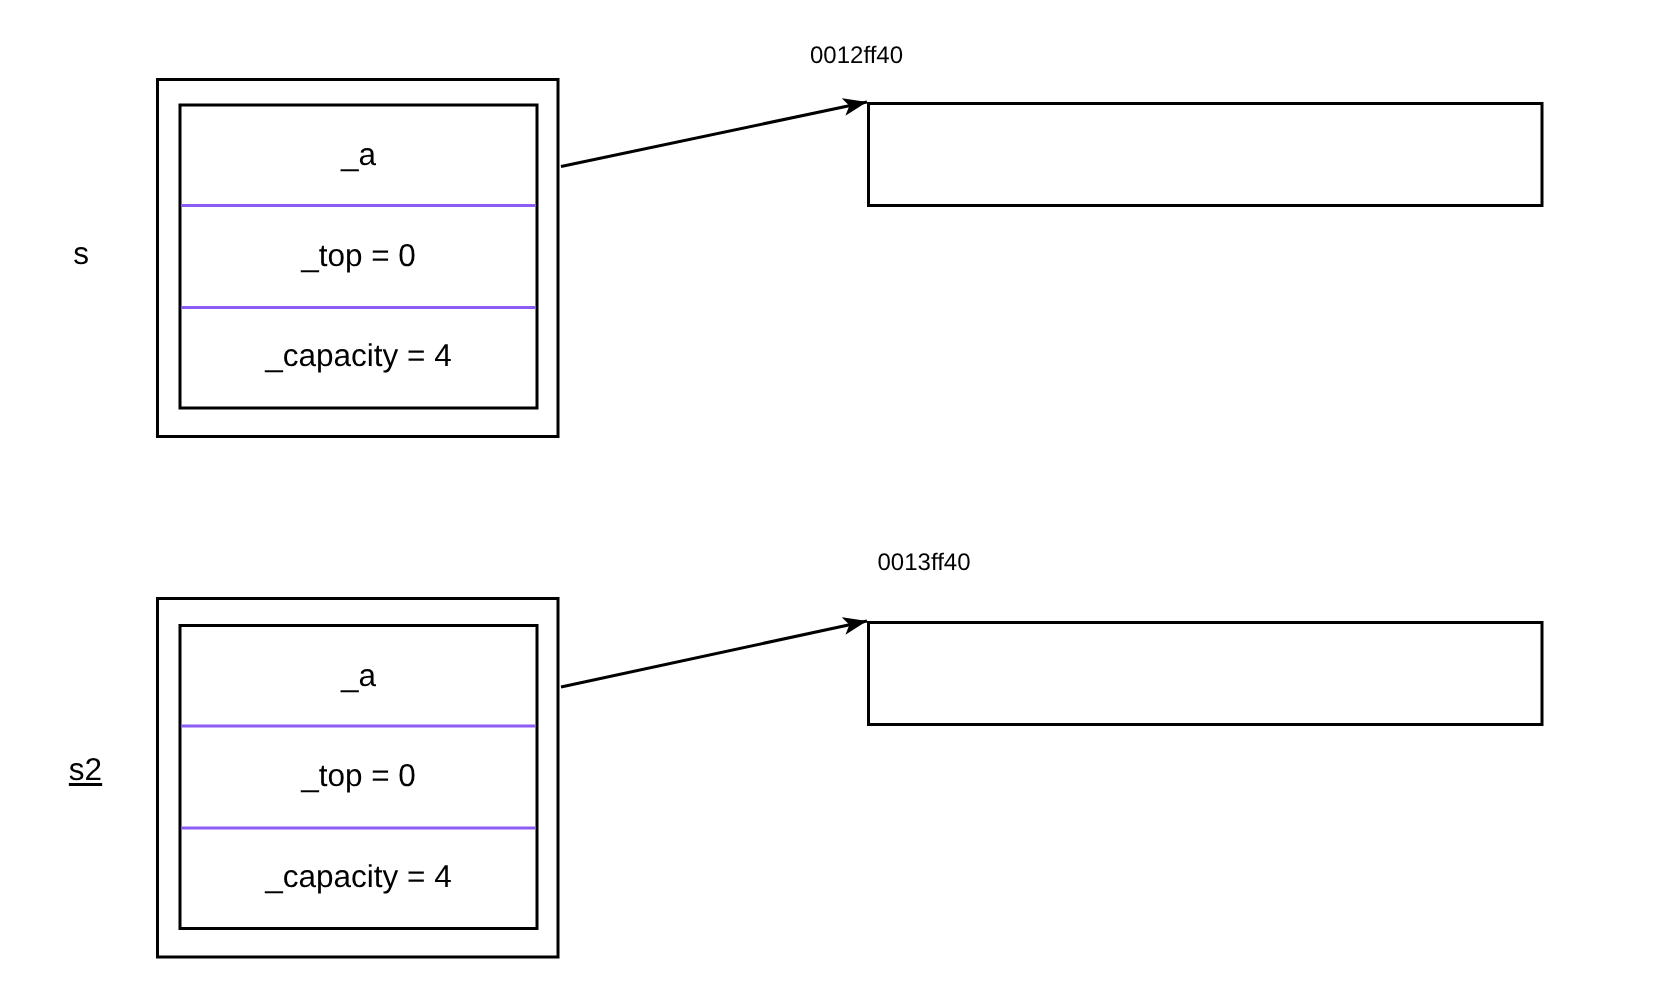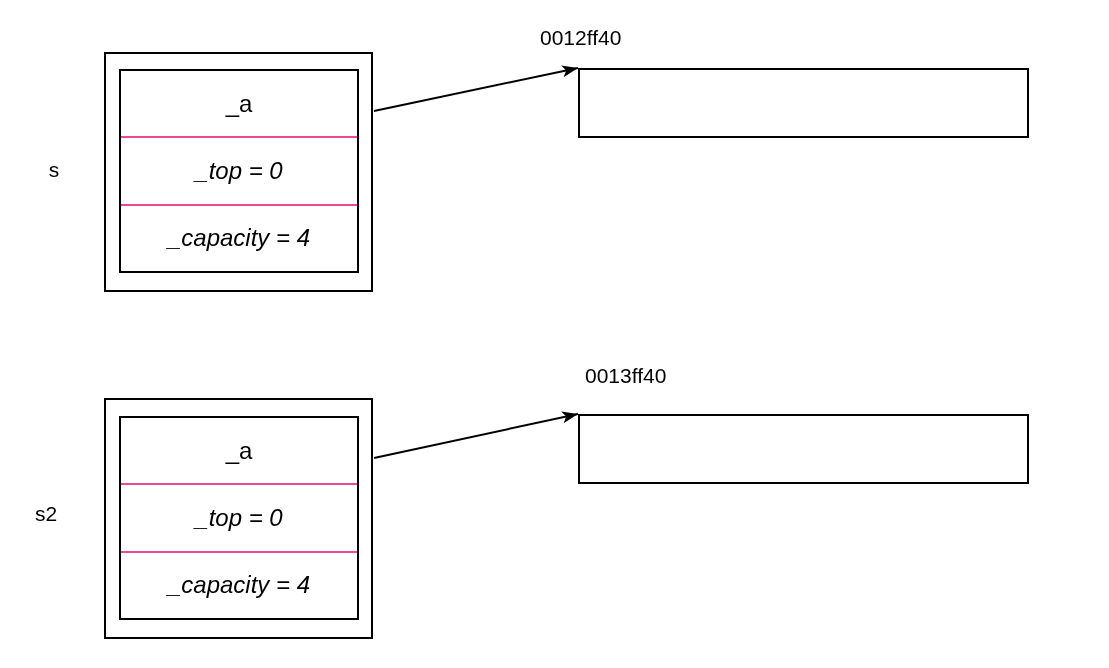--- a/index.html
+++ b/index.html
@@ -35,56 +35,55 @@
     background: #ffffff;
     box-sizing: border-box;
     display: flex;
     flex-direction: column;
   }
   .field-row {
     flex: 1 1 0;
     display: flex;
     align-items: center;
     justify-content: center;
-    font-size: 24px;
+    font-size: 21px;
     white-space: nowrap;
   }
   .field-row + .field-row {
-    border-top: 2px solid #ec4899;
-    font-style: italic;
+    border-top: 2px solid #8b5cf6;
   }
   .mem-box {
     position: absolute;
     border: 2px solid #000000;
     background: #ffffff;
     box-sizing: border-box;
   }
   .addr-label {
     position: absolute;
-    font-size: 21px;
+    font-size: 16px;
     line-height: 24px;
     white-space: nowrap;
   }
   #arrow-layer {
     position: absolute;
     left: 0;
     top: 0;
     width: 1109px;
     height: 668px;
     pointer-events: none;
   }
 </style>
 </head>
 <body>
 
 <div id="canvas">
 
   <div class="var-label" style="left:40px; top:158px; width:28px;">s</div>
 
-  <div class="var-label" style="left:32px; top:502px; width:28px;">s2</div>
+  <div class="var-label" style="left:43px; top:502px; width:28px;text-decoration:underline;">s2</div>
 
   <div class="outer-box" style="left:104px; top:52px; width:269px; height:240px;">
     <div class="inner-box" style="left:13px; top:15px; width:240px; height:204px;">
       <div class="field-row">_a</div>
       <div class="field-row">_top = 0</div>
       <div class="field-row">_capacity = 4</div>
     </div>
   </div>
 
   <div class="outer-box" style="left:104px; top:398px; width:269px; height:241px;">

